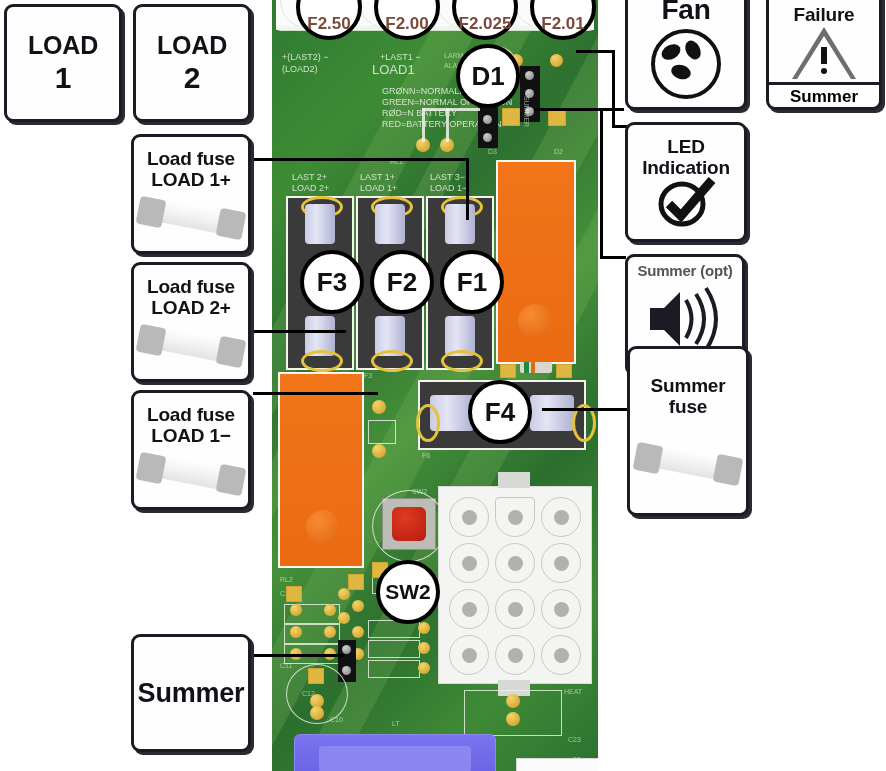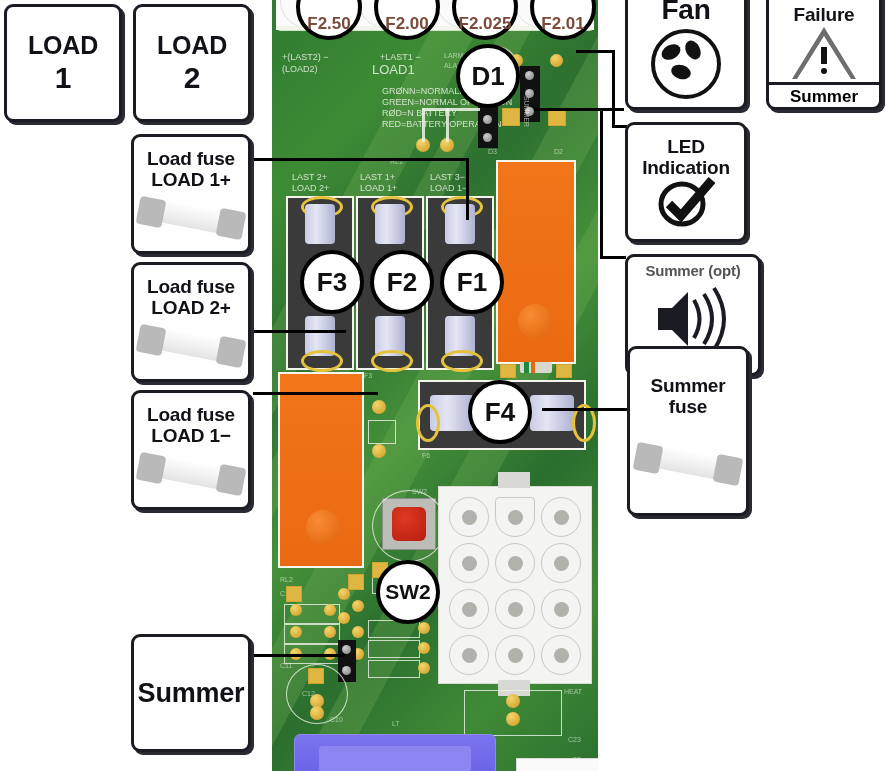--- a/index.html
+++ b/index.html
@@ -439,21 +439,21 @@
 
 <div class="callout" style="left:625px;top:122px;width:122px;height:120px;">
   <div class="ttl med">LED</div>
   <div class="ttl med">Indication</div>
   <svg width="62" height="52" viewBox="0 0 62 52" style="margin-top:-2px;">
     <ellipse cx="27" cy="28" rx="21" ry="20" fill="none" stroke="#111" stroke-width="5"></ellipse>
     <path d="M14 28 L26 40 L57 4" fill="none" stroke="#111" stroke-width="9" stroke-linecap="butt"></path>
   </svg>
 </div>
 
-<div class="callout" style="left:625px;top:254px;width:136px;height:122px;justify-content:flex-start;padding-top:6px;">
+<div class="callout" style="left:625px;top:254px;width:120px;height:122px;justify-content:flex-start;padding-top:6px;">
   <div class="ttl" style="font-size:15px;color:#555;">Summer (opt)</div>
   <svg width="86" height="66" viewBox="0 0 86 66" style="margin-top:6px;">
     <path d="M8 22 H22 L38 6 V60 L22 44 H8 Z" fill="#1b1b24"></path>
     <path d="M44 14 Q55 33 44 52" fill="none" stroke="#1b1b24" stroke-width="4"></path>
     <path d="M54 8 Q70 33 54 58" fill="none" stroke="#1b1b24" stroke-width="4"></path>
     <path d="M64 2 Q84 33 64 64" fill="none" stroke="#1b1b24" stroke-width="4"></path>
   </svg>
 </div>
 
 <div class="callout" style="left:627px;top:346px;width:122px;height:170px;justify-content:flex-start;padding-top:26px;">

